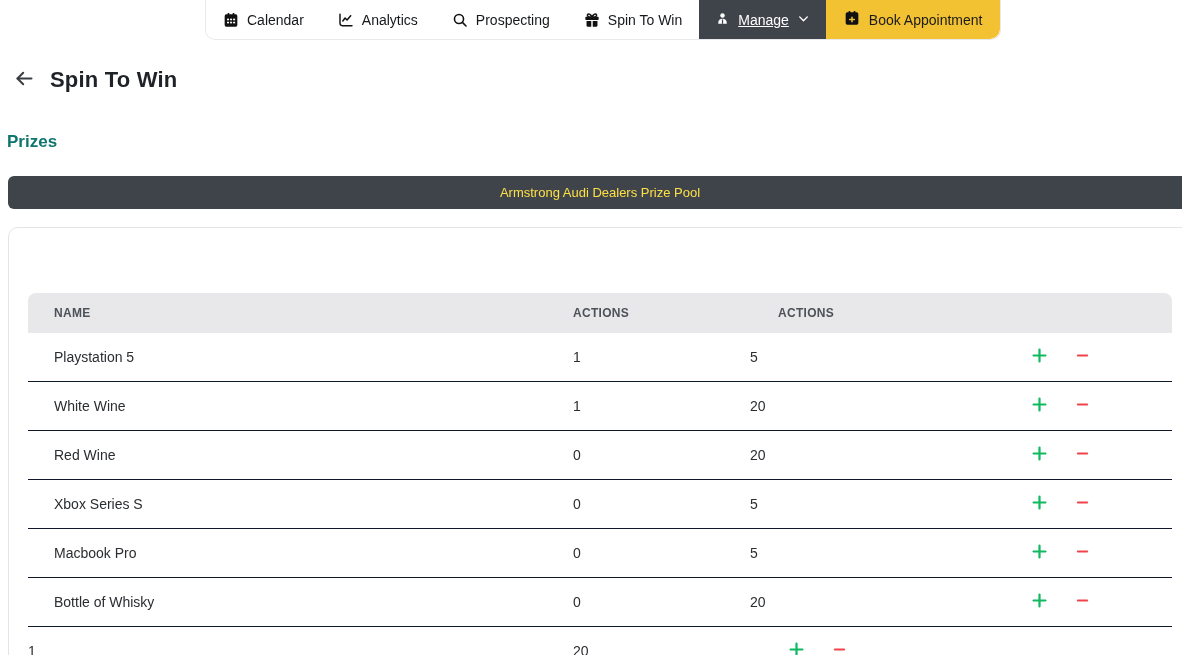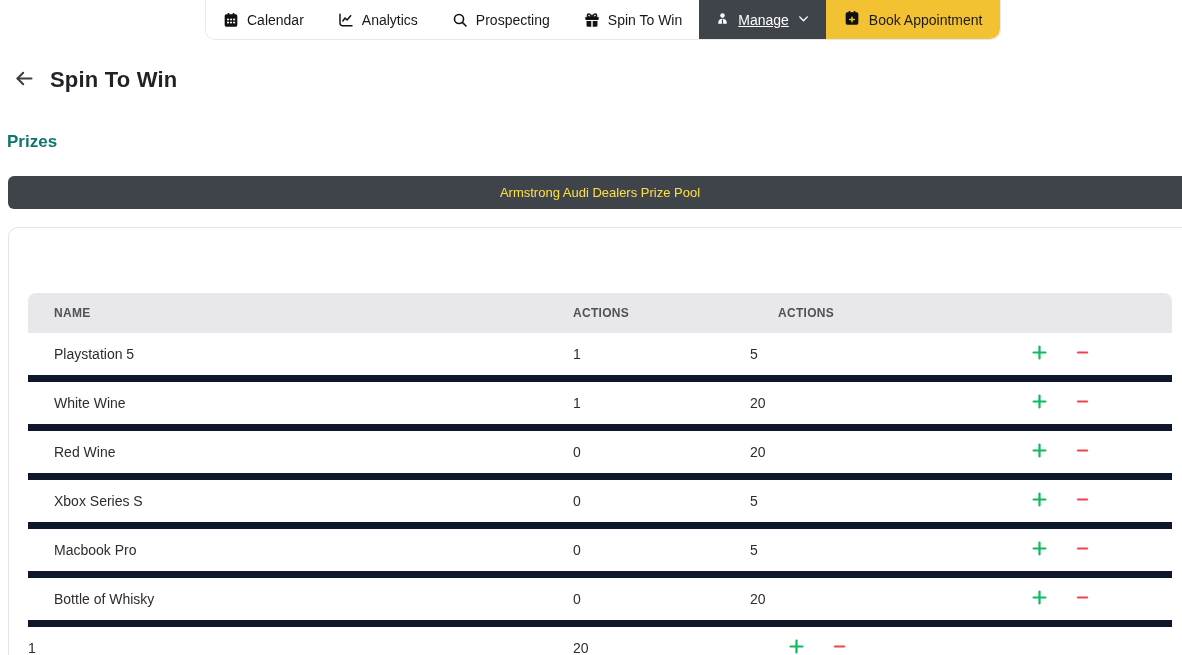--- a/index.html
+++ b/index.html
@@ -35,21 +35,21 @@
   
   .card { position:absolute; left:8px; top:227px; width:1184px; height:470px;
     background:#fff; border:1px solid #e4e4e7; border-radius:10px; padding:37px 19px 0 19px; }
   .tbl { width:1144px; }
   .thead { display:grid; grid-template-columns:545px 177px 243px 1fr; align-items:center;
     height:40px; background:#e8e8ea; border-radius:8px 8px 0 0;margin-top:28px; }
   .th { font-size:12px; font-weight:700; color:#4d5158; letter-spacing:.3px; }
   .th.name { padding-left:26px; }
   .th.actions { padding-left:28px; }
   .trow { display:grid; grid-template-columns:545px 177px 243px 1fr; align-items:center;
-    height:49px; border-bottom:7px solid #0f172a; background:#fff; }
+    height:49px; border-bottom:1px solid #0f172a; background:#fff; }
   .cell { font-size:14px; color:#2a2d31; }
   .cell.name { padding-left:26px; }
   .cell.actions { display:flex; align-items:center; gap:25px; padding-left:37px; }
   .icon-btn { background:none; border:none; cursor:pointer; display:flex; align-items:center; padding:0; }
   .icon-btn.plus { color:var(--green,#10b95f); }
   .icon-btn.minus { color:var(--red,#f0444c); }
 </style>
 </head>
 <body>
 

